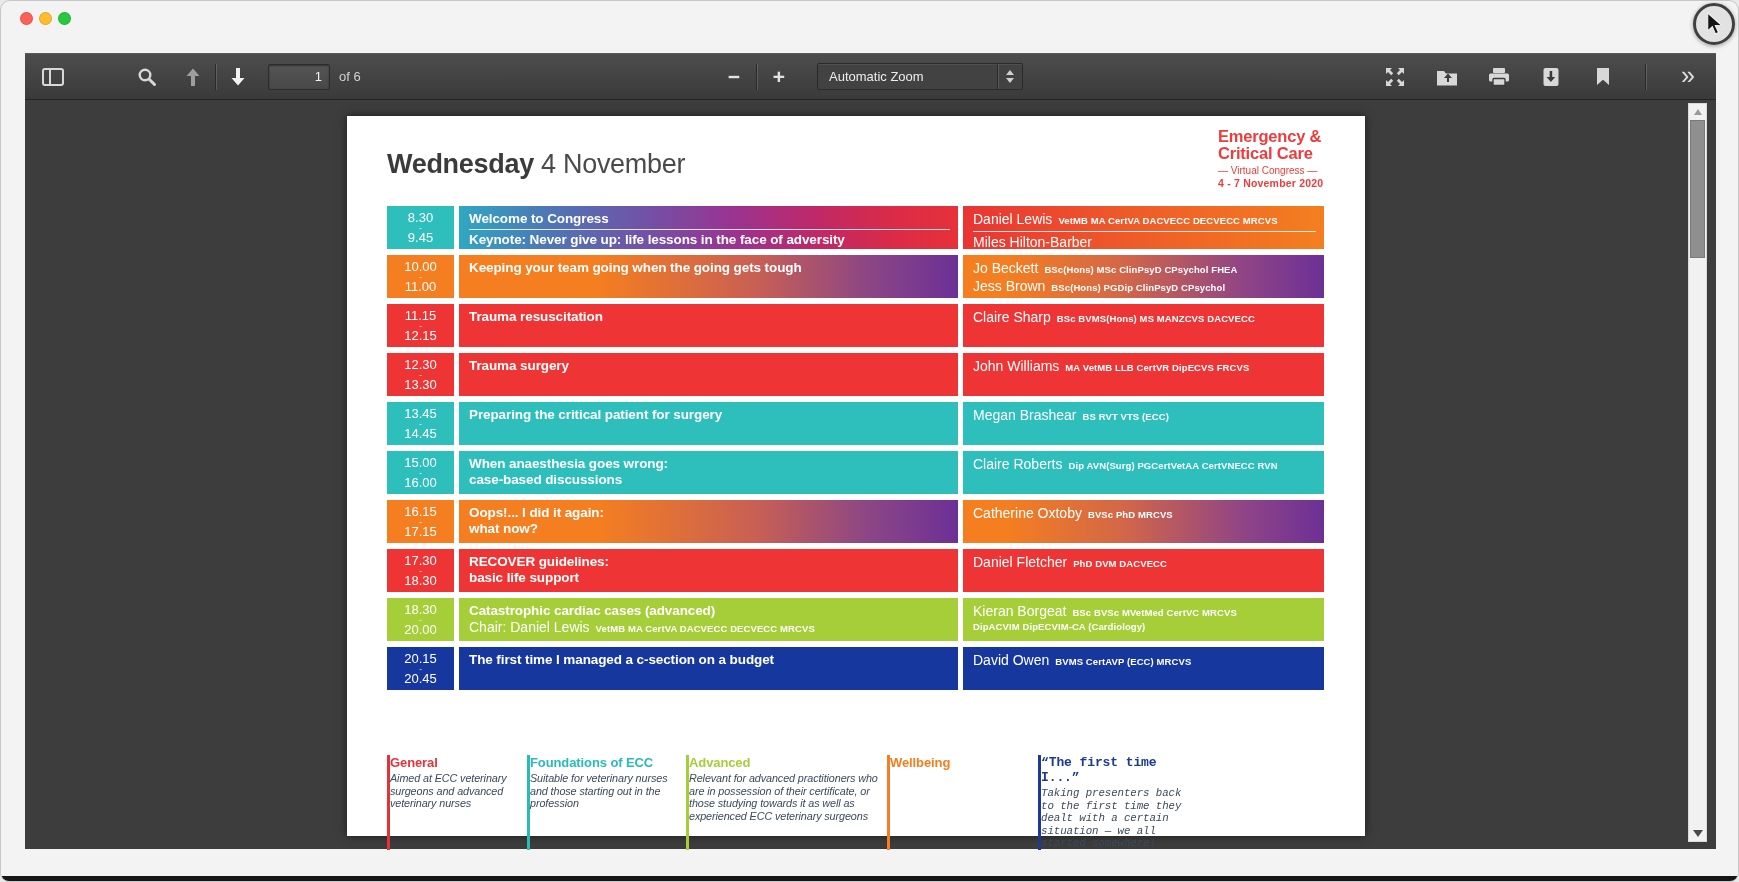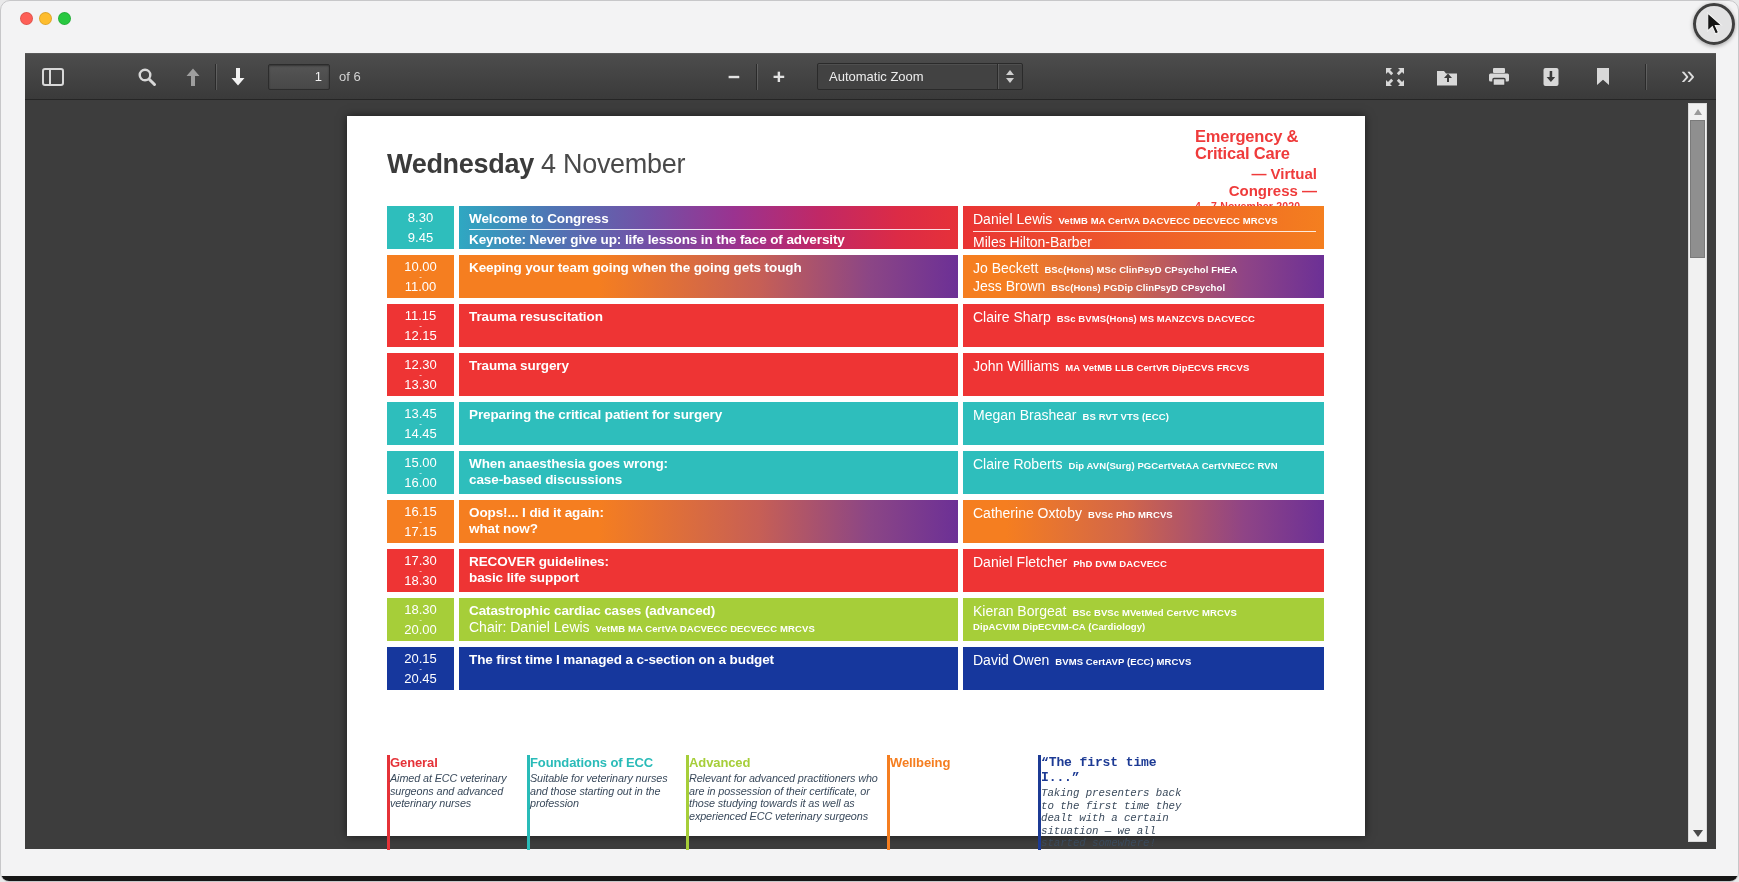--- a/index.html
+++ b/index.html
@@ -59,23 +59,23 @@
   .sb-up i{ width:0;height:0;border-left:4px solid transparent;border-right:4px solid transparent;border-bottom:6px solid #9a9a9a; }
   .sb-thumb{ position:absolute; top:16px; left:1px; right:1px; height:138px; background:#8f8f8f; border:1px solid #7a7a7a; cursor:pointer; }
   .sb-down{ position:absolute; bottom:0; left:0; right:0; height:16px; display:flex; align-items:center; justify-content:center; cursor:pointer; }
   .sb-down i{ width:0;height:0;border-left:5px solid transparent;border-right:5px solid transparent;border-top:7px solid #4a4a4a; }
 
   
   .doc-title{ position:absolute; left:40px; top:33px; font-size:27px; color:#3b3b3b; letter-spacing:-.3px; }
   .doc-title .b{ font-weight:800; }
   .doc-title .r{ font-weight:400; color:#4a4a4a; }
 
-  .logo{ position:absolute; top:12px; right:48px; width:122px; color:#ef3b3b; }
+  .logo{ position:absolute; top:12px; right:25px; width:122px; color:#ef3b3b; }
   .logo .l1,.logo .l2{ font-size:16.5px; font-weight:800; line-height:17px; letter-spacing:-.2px; }
-  .logo .l3{ font-size:15px; font-weight:700; text-align:right; margin-top:3px; }
+  .logo .l3{ font-size:10px; font-weight:400; text-align:left; margin-top:3px; }
   .logo .l4{ font-size:10.5px; font-weight:700; margin-top:1px; letter-spacing:.2px; }
 
   .table{ position:absolute; left:40px; top:90px; width:937px; }
   .row{ display:flex; gap:5px; height:43px; margin-bottom:6px; color:#fff; }
   .cell{ overflow:hidden; }
   .cell-time{ width:67px; display:flex; flex-direction:column; align-items:center; justify-content:center; font-size:13px; }
   .tt{ line-height:14px; }
   .tdash{ font-size:8px; line-height:6px; }
   .cell-main{ width:499px; padding:5px 8px 0 10px; }
   .cell-speaker{ width:361px; padding:5px 8px 0 10px; }

